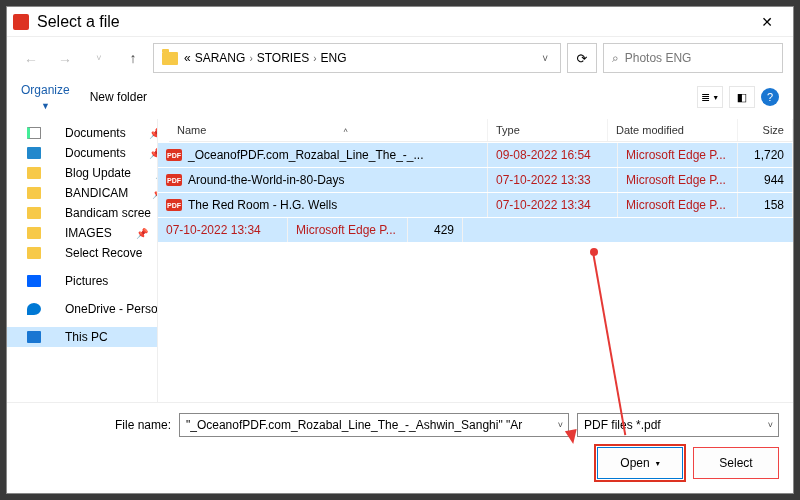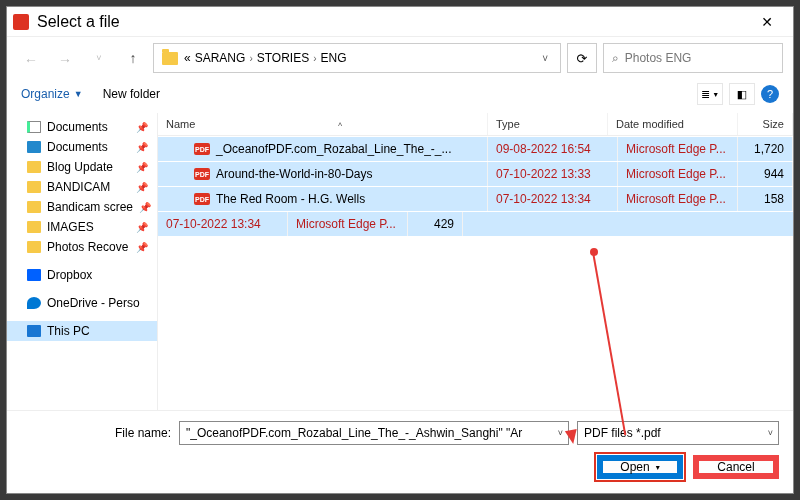--- a/index.html
+++ b/index.html
@@ -13,55 +13,55 @@
   .nav-btn { width: 28px; height: 28px; display: flex; align-items: center; justify-content: center; color: #444; font-size: 14px; border-radius: 3px; }
   .nav-btn.disabled { color: #bbb; }
   .breadcrumb { flex: 1; display: flex; align-items: center; border: 1px solid #ccc; height: 30px; padding: 0 8px; font-size: 12px; gap: 4px; }
   .bc-folder-ico { width: 16px; height: 13px; background: #f7c948; border-radius: 1px; position: relative; margin-right: 2px; }
   .bc-folder-ico:before { content:""; position:absolute; top:-3px; left:0; width:7px; height:3px; background:#f7c948; border-radius:1px 1px 0 0; }
   .bc-sep { color: #666; font-size: 10px; }
   .bc-drop { margin-left: auto; color: #555; font-size: 10px; padding: 0 4px; }
   .refresh-btn { width: 30px; height: 30px; border: 1px solid #ccc; display:flex; align-items:center; justify-content:center; font-size:13px; }
   .search { width: 180px; height: 30px; border: 1px solid #ccc; display:flex; align-items:center; padding:0 8px; font-size:12px; color:#777; gap:6px; }
   .toolbar { display:flex; align-items:center; gap:20px; padding:4px 14px 8px 14px; font-size:12px; }
-  .organize { color:#1a5fad; display:flex; align-items:center; gap:4px; }
+  .organize { color:#1a5fad; display:flex; align-items:center; gap:4px;flex-direction:column; }
   .tool-right { margin-left:auto; display:flex; align-items:center; gap:6px; }
   .view-btn { width:26px; height:22px; border:1px solid #e6e6e6; display:flex; align-items:center; justify-content:center; font-size:11px; }
   .help { width:18px; height:18px; border-radius:50%; background:#1976d2; color:#fff; font-size:11px; display:flex; align-items:center; justify-content:center; }
   .body { flex:1; display:flex; min-height:0; }
   .sidebar { width:150px; overflow:hidden; font-size:12px; padding-top:4px; }
-  .sb-item { display:flex; align-items:center; gap:6px; padding:3px 8px 3px 20px; white-space:nowrap; }
+  .sb-item { display:flex; align-items:center; gap:24px; padding:3px 8px 3px 20px; white-space:nowrap; }
   .sb-item.selected { background:#cce8ff; }
   .sb-ico { width:14px; height:12px; background:#f7c948; border-radius:1px; flex-shrink:0; }
   .sb-ico.docs { background:#fff; border:1px solid #888; border-left:3px solid #4e9; }
   .sb-ico.pics { background:#28c; }
   .sb-ico.dropbox { background:#0061ff; }
   .sb-ico.onedrive { background:#0078d4; border-radius: 50% 50% 50% 0; }
   .sb-ico.thispc { background:#1976d2; }
   .pin { margin-left:auto; color:#888; font-size:10px; }
   .listpane { flex:1; display:flex; flex-direction:column; border-left:1px solid #eee; }
-  .cols { display:flex; font-size:11px; color:#333; border-bottom:1px solid #eee; }
+  .cols { display:flex; font-size:11px; color:#333; border-bottom:1px solid #eee;margin-left:11px; }
   .col { padding:5px 8px; border-right:1px solid #f2f2f2; }
   .c-name{ flex:1; display:flex; align-items:center; gap:6px;} .c-date{width:130px;} .c-type{width:120px;} .c-size{width:55px; text-align:right;}
   .sort-caret{ font-size:8px; color:#555; margin:0 auto; }
   .rows { font-size:12px; }
   .row { display:flex; align-items:center; background:#cce8ff; border-top:1px solid #fff; }
-  .row .c-name{ display:flex; align-items:center; gap:6px;margin-left:28px; }
+  .row .c-name{ display:flex; align-items:center; gap:6px; }
   .pdf-ico { width:16px; height:12px; background:#d32; color:#fff; font-size:7px; font-weight:bold; display:flex; align-items:center; justify-content:center; border-radius:2px; flex-shrink:0; }
   .row .c-date,.row .c-type{ color:#b91c1c; }
   .footer { border-top:1px solid #eee; padding:10px 14px 14px 14px; font-size:12px; }
   .fn-row { display:flex; align-items:center; gap:8px; margin-bottom:10px; }
   .fn-label { width:150px; text-align:right; }
   .fn-input { flex:1; height:24px; border:1px solid #888; padding:0 18px 0 6px; font-size:12px; position:relative; }
   .fn-wrap,.ft-wrap{position:relative; display:flex; align-items:center;}
   .fn-wrap{flex:1;} .ft-wrap{width:202px;}
   .combo-ar{ position:absolute; right:6px; font-size:9px; color:#444; pointer-events:none; }
   .ft-select { width:100%; height:24px; border:1px solid #888; padding:0 18px 0 6px; font-size:12px; }
   .btn-row { display:flex; justify-content:flex-end; gap:10px; }
-  .btn { width:86px; height:24px; border:6px solid #ef4444; background:#fdfdfd; font-size:12px; display:flex; align-items:center; justify-content:center; gap:4px; }
+  .btn { width:86px; height:32px; border:1px solid #ef4444; background:#fdfdfd; font-size:12px; display:flex; align-items:center; justify-content:center; gap:4px; }
   .btn.open { outline:2px solid #d32; outline-offset:1px; border-color:#0078d4; }
   .btn .dd { font-size:8px; margin-left:2px; }
   .arrow-annot { position:absolute; pointer-events:none; }
   .arrow-line { position:absolute; left:592px; top:252px; width:2px; height:186px; background:#e53935; transform:rotate(-10deg); transform-origin: top; }
   .arrow-head { position:absolute; left:566px; top:430px; width:0;height:0;border-left:6px solid transparent;border-right:6px solid transparent;border-top:14px solid #e53935; transform:rotate(-10deg);}
   .arrow-dot { position:absolute; left:590px; top:248px; width:8px;height:8px;border-radius:50%; background:#e53935;}
 </style>
 </head>
 <body>
 
@@ -135,27 +135,27 @@
           <span>Bandicam scree</span>
           <span class="pin">📌</span>
         </div>
         <div class="sb-item">
           <div class="sb-ico "></div>
           <span>IMAGES</span>
           <span class="pin">📌</span>
         </div>
         <div class="sb-item">
           <div class="sb-ico "></div>
-          <span>Photos Recove</span>
+          <span>Select Recove</span>
           <span class="pin">📌</span>
         </div>
         <div style="height: 8px;"></div>
         <div class="sb-item">
           <div class="sb-ico dropbox"></div>
-          <span>Dropbox</span>
+          <span>Pictures</span>
         </div>
         <div style="height: 8px;"></div>
         <div class="sb-item">
           <div class="sb-ico onedrive"></div>
           <span>OneDrive - Perso</span>
         </div>
         <div style="height: 8px;"></div>
         <div class="sb-item selected">
           <div class="sb-ico thispc"></div>
           <span>This PC</span>
@@ -218,21 +218,21 @@
       <div class="ft-wrap">
         <input class="ft-select" value="PDF files *.pdf" style="">
         <span class="combo-ar">˅</span>
       </div>
     </div>
     <div class="btn-row">
       <div class="btn open">
         <span>Open</span>
         <span class="dd">▾</span>
       </div>
-      <div class="btn">Cancel</div>
+      <div class="btn">Select</div>
     </div>
   </div>
 
 </div>
 
 <div class="arrow-annot">
   <div class="arrow-dot"></div>
   <div class="arrow-line"></div>
   <div class="arrow-head"></div>
 </div>

